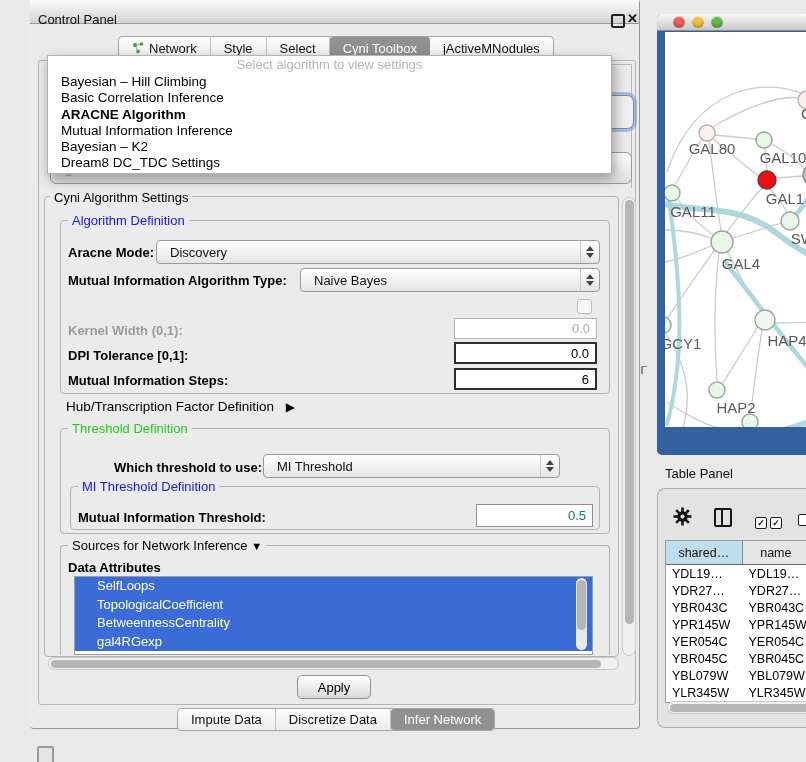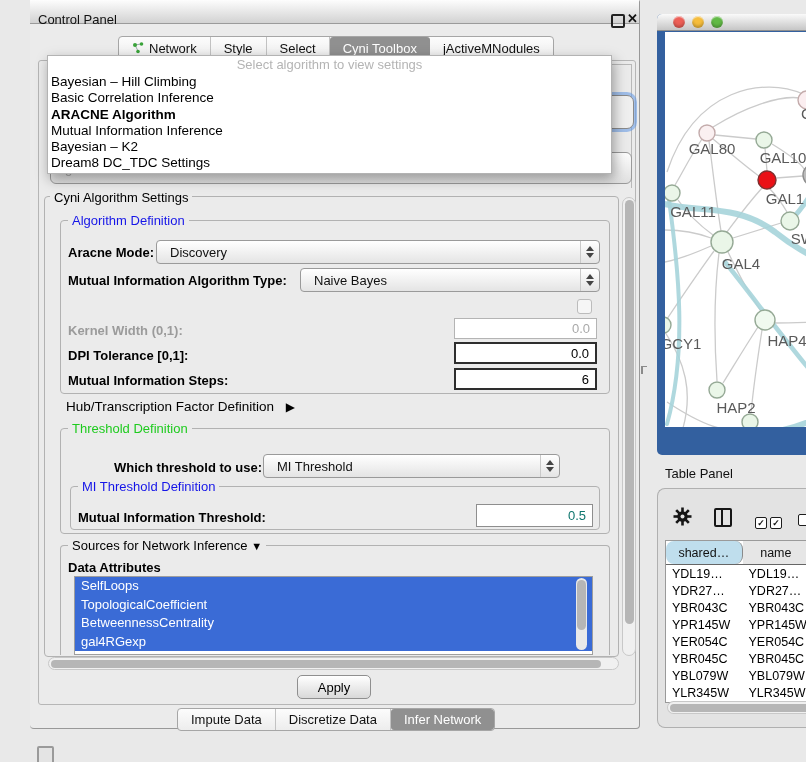--- a/index.html
+++ b/index.html
@@ -25,21 +25,21 @@
   #content-frame{left:8px;top:60px;width:596px;height:643px;background:#ebebeb;border:1px solid #b6b6b6;border-radius:3px;}
 
   
   .frag-line-v{background:#b8b8b8;}
   #frag-combo-focus{left:572px;top:95px;width:30px;height:32px;border:1px solid #8a8a8a;border-radius:7px;background:#efefef;box-shadow:0 0 0 3px rgba(96,152,229,.55);}
   #frag-combo-behind{left:20px;top:152px;width:582px;height:32px;border:1px solid #9a9a9a;border-radius:6px;background:linear-gradient(#fdfdfd,#e0e0e0);color:#a8a8a8;font-size:13px;line-height:32px;padding-left:14px;box-sizing:border-box;}
 
   
   #algo-popup{left:17px;top:55px;width:563px;height:117px;background:#fff;border:1px solid #b3b3b3;box-shadow:2px 5px 12px rgba(0,0,0,.35);z-index:50;}
   #algo-placeholder{height:18px;text-align:center;color:#b4b4b4;font-size:13px;line-height:18px;}
-  .algo-item{height:16.3px;line-height:16.3px;font-size:13.5px;color:#000;padding-left:3px;white-space:nowrap;}
+  .algo-item{height:16.3px;line-height:16.3px;font-size:13.5px;color:#000;padding-left:13px;white-space:nowrap;}
   .algo-item.selected{font-weight:bold;}
 
   
   .group{border:1px solid #b2b2b2;border-radius:4px;}
   .group-label{font-size:13px;background:#ebebeb;padding:0 4px;white-space:nowrap;}
   .lbl{font-size:13px;font-weight:bold;color:#000;white-space:nowrap;}
   .lbl.disabled{color:#9b9b9b;}
 
   .combo{border:1px solid #9a9a9a;border-radius:4px;background:linear-gradient(#ffffff,#e4e4e4);display:flex;align-items:center;font-size:13px;color:#111;box-sizing:border-box;}
   .combo .cval{flex:1;padding-left:13px;white-space:nowrap;overflow:hidden;}
@@ -54,21 +54,21 @@
 
   .checkbox{border:1.5px solid #bcbcbc;border-radius:3px;background:#f6f6f6;}
 
   
   .sb-track-v{background:#f0f0f0;border:1px solid #c8c8c8;border-radius:7px;}
   .sb-thumb{position:absolute;background:#b6b6b6;border-radius:6px;}
   .sb-track-h{background:#f0f0f0;border:1px solid #c8c8c8;border-radius:7px;}
 
   
   #attr-list{left:44px;top:576px;width:517px;height:77px;background:#fff;border:1px solid #9e9e9e;overflow:hidden;}
-  .attr-item{height:18.5px;line-height:18.5px;font-size:13px;color:#fff;background:#3a6bd6;padding-left:6px;}
+  .attr-item{height:18.5px;line-height:18.5px;font-size:13px;color:#fff;background:#3a6bd6;padding-left:22px;}
 
   #apply-btn{left:267px;top:675px;width:72px;height:22px;border:1px solid #8f8f8f;border-radius:5px;background:linear-gradient(#ffffff,#d9d9d9);font-size:13px;color:#000;display:flex;align-items:center;justify-content:center;}
 
   #bottom-tab-strip{left:147px;top:708px;height:21px;display:flex;align-items:stretch;background:linear-gradient(#fcfcfc,#ededed);border:1px solid #a6a6a6;border-radius:4px;overflow:hidden;}
 
   
   #divider-grip{left:611px;top:366px;width:4px;height:7px;border-left:2px solid #8a8a8a;border-top:1px solid #8a8a8a;}
 
   
   #net-window{left:627px;top:14px;width:179px;height:441px;background:#33609f;border-radius:5px 0 0 5px;}
@@ -77,21 +77,21 @@
   #net-canvas{left:635px;top:32px;width:171px;height:395px;background:#fff;overflow:hidden;}
 
   
   #table-panel-title{left:635px;top:466px;font-size:13px;color:#111;}
   #table-panel{left:627px;top:488px;width:179px;height:238px;background:#e3e3e3;border:1px solid #b0b0b0;border-right:none;border-radius:8px 0 0 8px;}
   .tb-icon{position:absolute;}
   .cbx-sm{display:inline-block;width:10px;height:10px;border:1.5px solid #1d1d1d;border-radius:2px;background:#fff;margin-right:3px;font-size:9px;line-height:10px;text-align:center;font-weight:bold;color:#111;}
   #tbl{left:635px;top:540px;width:171px;height:163px;background:#fff;border:1px solid #9a9a9a;border-right:none;box-sizing:border-box;overflow:hidden;}
   #tbl-header{display:flex;height:23px;border-bottom:1.5px solid #666;}
   .th{font-size:12.5px;display:flex;align-items:center;justify-content:center;border-right:1px solid #8a8a8a;box-sizing:border-box;color:#111;}
-  .th.hl{background:#bfdeed;border-radius:8px;}
+  .th.hl{background:#bfdeed;}
   .th.plain{background:#e6e6e6;}
   .tr{display:flex;height:17px;}
   .td{font-size:12.5px;color:#000;display:flex;align-items:center;padding-left:6px;box-sizing:border-box;white-space:nowrap;overflow:hidden;}
 
   #mini-icon{left:7px;top:746px;width:13px;height:16px;border:2px solid #9a9a9a;border-radius:2px;background:#e4e4e4;}
   text{font-family:"Liberation Sans",sans-serif;}
 </style>
 </head>
 <body>
 

